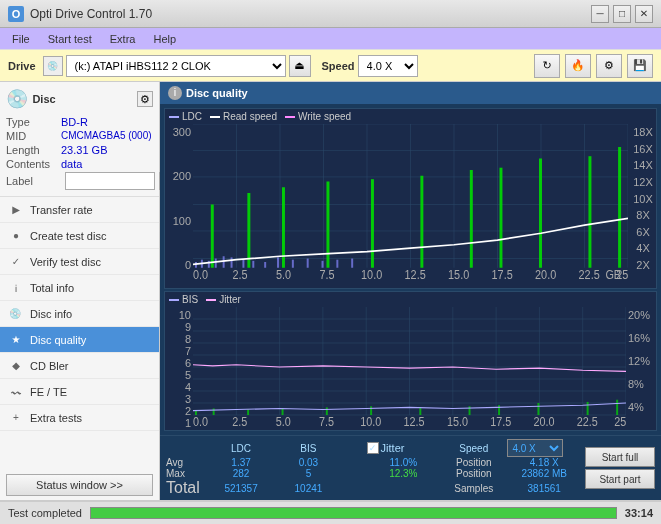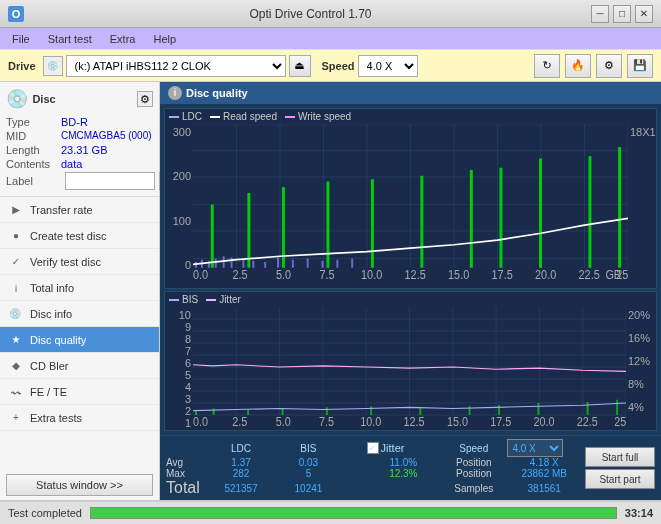--- a/index.html
+++ b/index.html
@@ -1,21 +1,21 @@
 <!DOCTYPE html>
 <html><head>
   <meta charset="utf-8">
   <style>
     * { box-sizing: border-box; margin: 0; padding: 0; font-family: 'Segoe UI', Tahoma, Arial, sans-serif; font-size: 11px; }
     body { background: #f0f0f0; width: 661px; height: 524px; overflow: hidden; }
     
     
     .titlebar { background: linear-gradient(to bottom, #e8e8e8, #d0d0d0); height: 28px; display: flex; align-items: center; padding: 0 8px; border-bottom: 1px solid #aaa; }
     .titlebar-icon { width: 16px; height: 16px; margin-right: 6px; background: #4a90d9; border-radius: 2px; display: flex; align-items: center; justify-content: center; color: white; font-size: 9px; font-weight: bold; }
-    .titlebar-title { flex: 1; font-size: 12px; color: #333; text-align: center; }
+    .titlebar-title { flex: 1; font-size: 12px; color: #333; }
     .titlebar-buttons { display: flex; gap: 4px; }
     .titlebar-btn { width: 18px; height: 18px; border: 1px solid #999; background: linear-gradient(to bottom, #f0f0f0, #ddd); cursor: pointer; display: flex; align-items: center; justify-content: center; font-size: 10px; color: #333; }
     
     
     .menubar { background: #c4b5fd; height: 22px; display: flex; padding: 0 4px; border-bottom: 1px solid #ddd; gap: 2px; }
     .menu-item { padding: 2px 8px; cursor: pointer; color: #333; height: 100%; display: flex; align-items: center; }
     
     
     .drive-toolbar { background: #fef9c3; height: 32px; display: flex; align-items: center; padding: 0 8px; border-bottom: 1px solid #ccc; gap: 3px; }
     .drive-label { font-size: 11px; font-weight: bold; color: #333; margin-right: 4px; }
@@ -305,21 +305,21 @@
               <text x="214" y="135" fill="#aaa" font-size="8">12.5</text>
               <text x="258" y="135" fill="#aaa" font-size="8">15.0</text>
               <text x="302" y="135" fill="#aaa" font-size="8">17.5</text>
               <text x="346" y="135" fill="#aaa" font-size="8">20.0</text>
               <text x="390" y="135" fill="#aaa" font-size="8">22.5</text>
               <text x="428" y="135" fill="#aaa" font-size="8">25.0</text>
               <text x="433" y="135" fill="#aaa" font-size="8" text-anchor="end">GB</text>
             </svg>
           </div>
 
-          <div style="width:28px;display:flex;flex-direction:row;justify-content:space-between;align-items:flex-start;padding:2px 0 14px 2px;color:#aaa;font-size:9px;">
+          <div style="width:28px;display:flex;flex-direction:column;justify-content:space-between;align-items:center;padding:2px 0 14px 2px;color:#aaa;font-size:9px;">
             <span>18X</span>
               <span>16X</span>
               <span>14X</span>
               <span>12X</span>
               <span>10X</span>
               <span>8X</span>
               <span>6X</span>
               <span>4X</span>
               <span>2X</span>
           </div>

